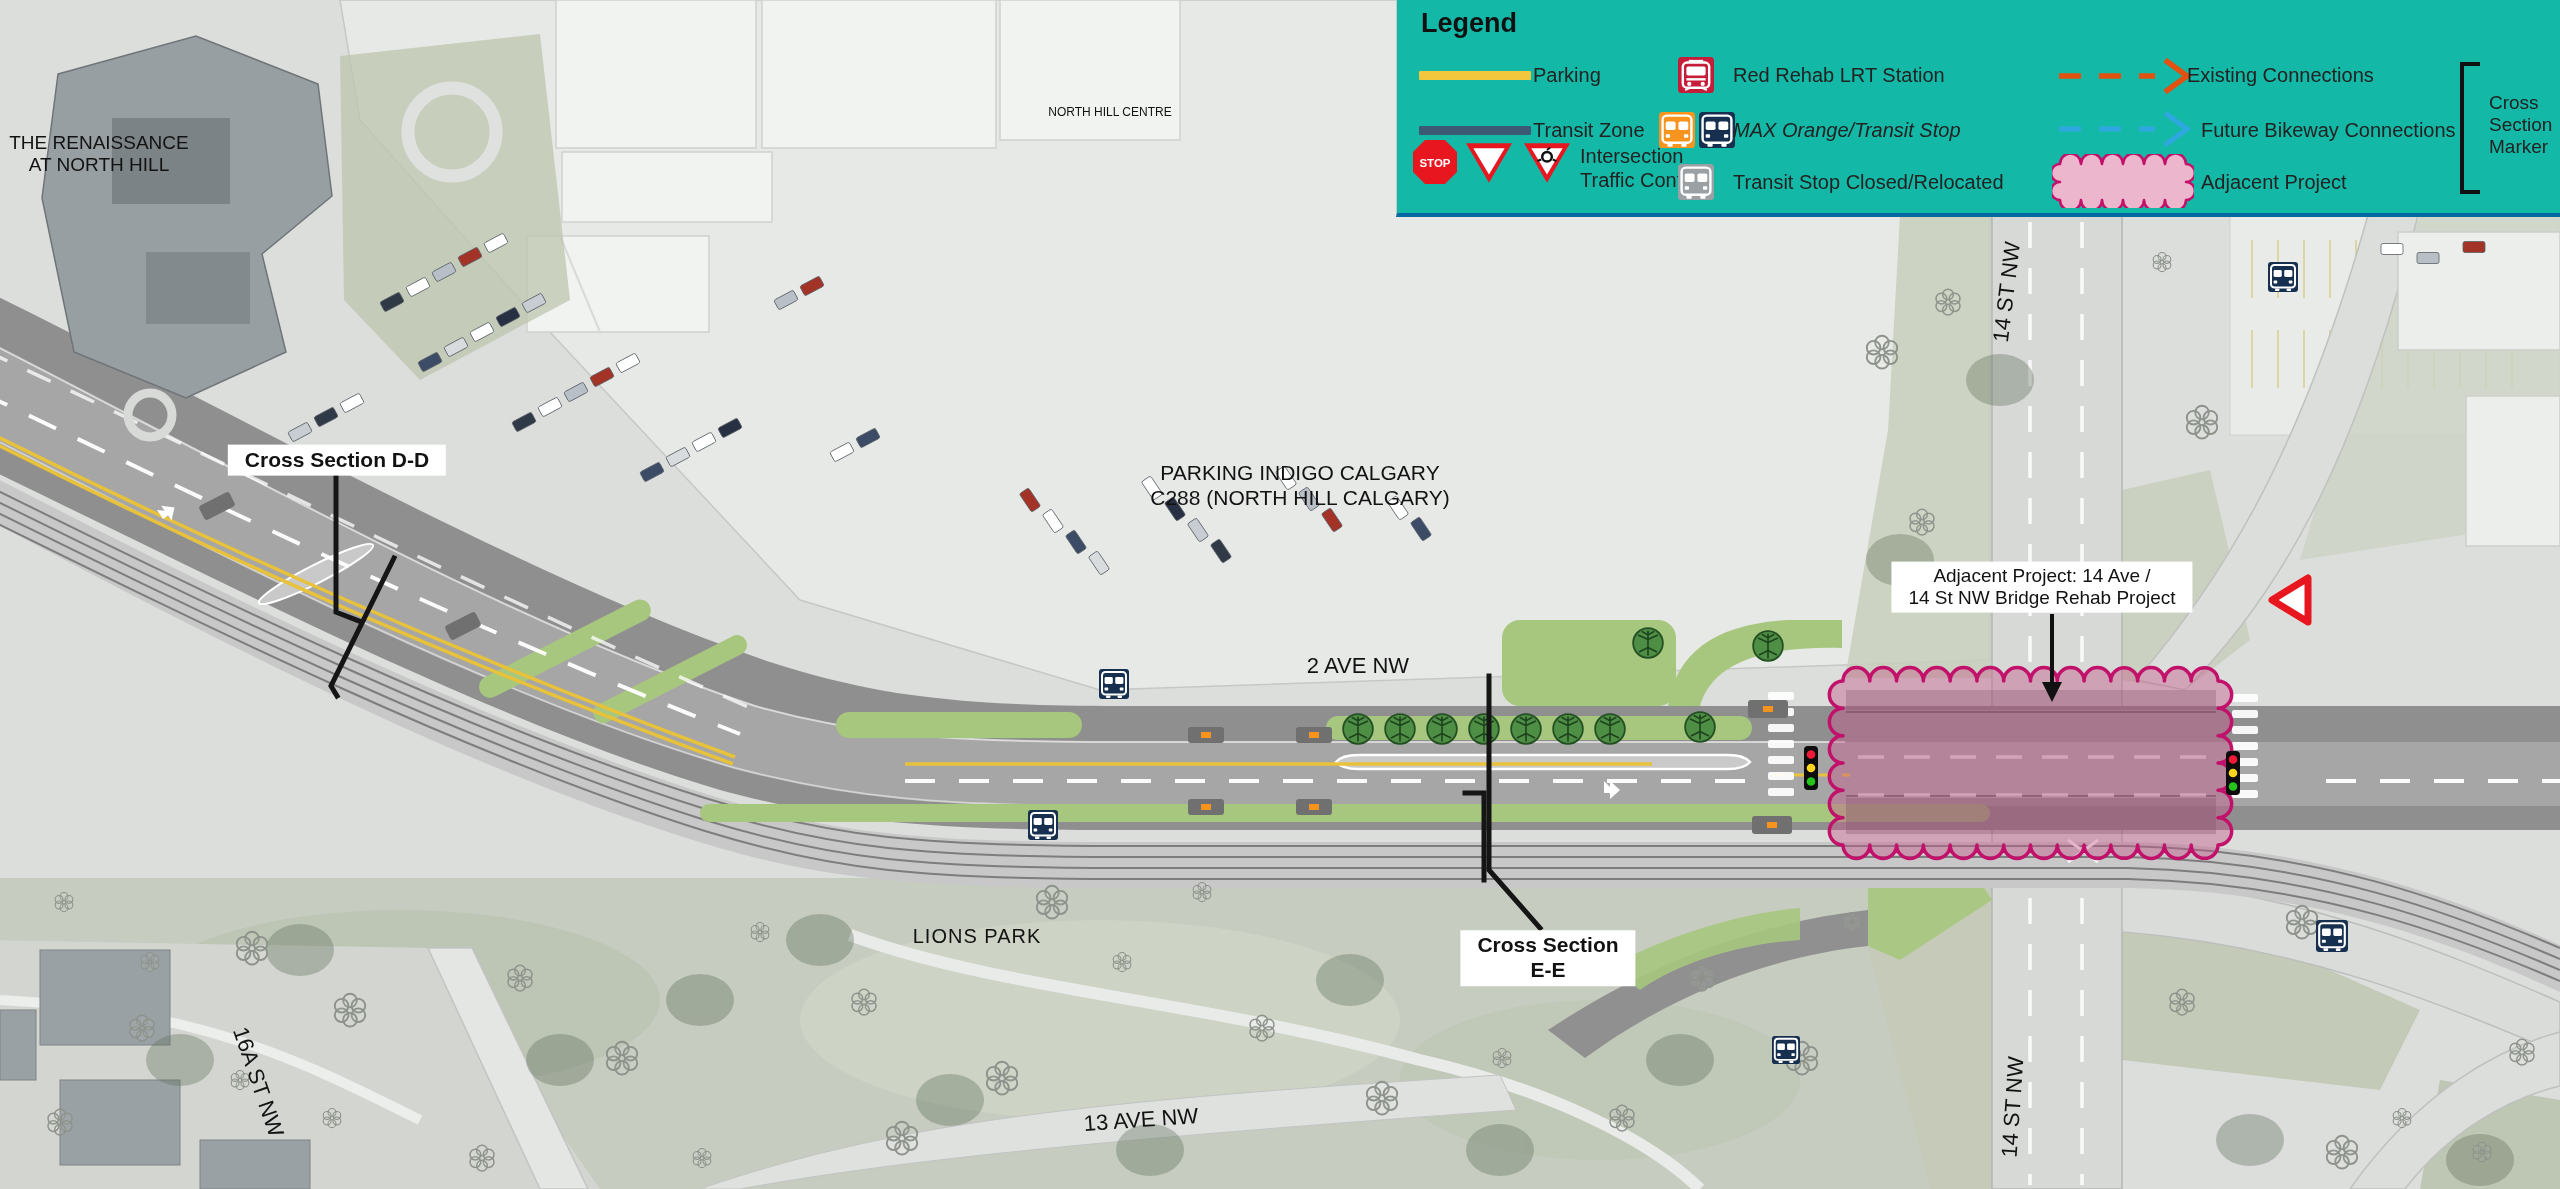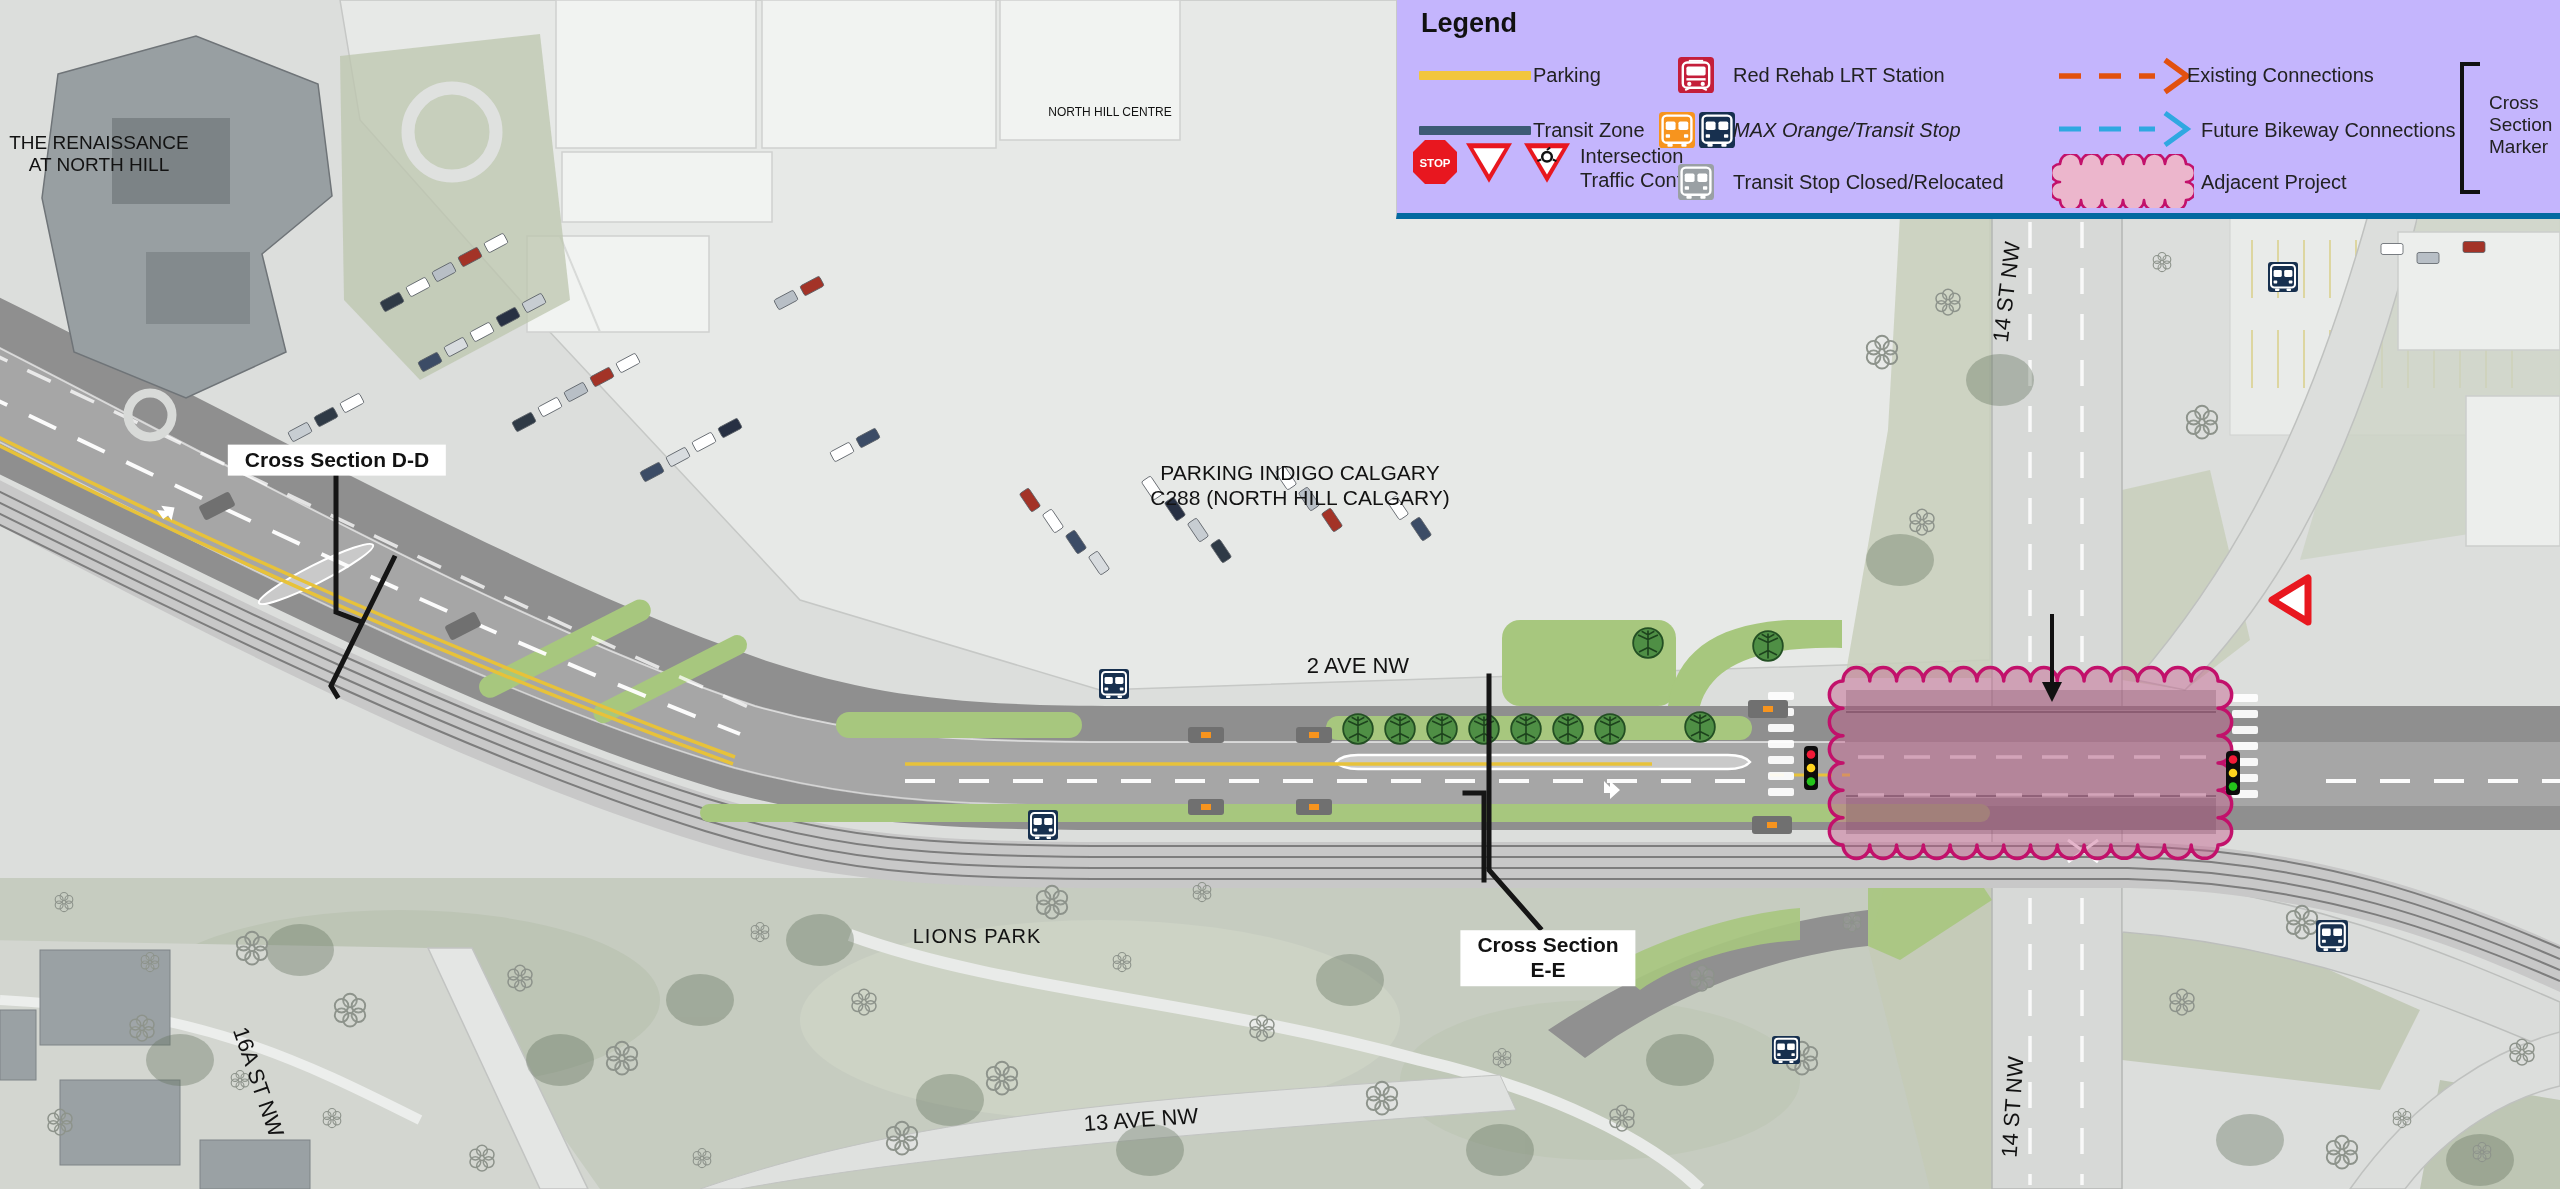--- a/index.html
+++ b/index.html
@@ -4,22 +4,22 @@
 <style>
   html,body{margin:0;padding:0;background:#888;}
   #stage{position:relative;width:2560px;height:1189px;overflow:hidden;background:#dcdedc;
          font-family:"Liberation Sans","DejaVu Sans",sans-serif;}
   #mapsvg{position:absolute;left:0;top:0;}
   .lbl{position:absolute;color:#121212;white-space:nowrap;transform:translate(-50%,-50%);
        text-align:center;line-height:1.18;}
   .wbg{background:#fff;padding:3px 17px;}
   .bold{font-weight:bold;}
   
-  #legend{position:absolute;left:1396px;top:0;width:1164px;height:213px;background:#c4b5fd;
-          border-left:1px solid #c9c9c9;border-bottom:6px solid #0369a1;}
+  #legend{position:absolute;left:1396px;top:0;width:1164px;height:213px;background:#14b8a6;
+          border-left:1px solid #c9c9c9;border-bottom:4px solid #0369a1;}
   #legend .ttl{position:absolute;left:24px;top:8px;font-size:27px;font-weight:bold;color:#111;}
   .litem{position:absolute;font-size:20px;color:#222;}
   .sw{position:absolute;height:9px;width:112px;border-radius:1px;}
   .sw-parking{background:var(--parking_yellow,#f2c63d);}
   .sw-transit{background:var(--transit_zone_navy,#3c5a74);}
   .lic{position:absolute;}
   .bracket{position:absolute;width:16px;height:124px;border-left:4px solid #111;
            border-top:4px solid #111;border-bottom:4px solid #111;}
   .csm-label{position:absolute;font-size:19px;line-height:22px;color:#222;width:90px;white-space:normal;}
   .itc-label{position:absolute;font-size:20px;line-height:24px;color:#222;width:150px;white-space:normal;}
@@ -403,20 +403,24 @@
   <div>THE RENAISSANCE</div>
       <div>AT NORTH HILL</div>
 </div>
 <div class="lbl" style="left:1110px;top:112px;font-size:12px;">NORTH HILL CENTRE</div>
 <div class="lbl wbg bold" style="left:337px;top:460px;font-size:21px;">Cross Section D-D</div>
 <div class="lbl" style="left:1300px;top:486px;font-size:21px;">
   <div>PARKING INDIGO CALGARY</div>
       <div>C288 (NORTH HILL CALGARY)</div>
 </div>
 <div class="lbl" style="left:1358px;top:666px;font-size:22px;">2 AVE NW</div>
+<div class="lbl wbg" style="left:2042px;top:587px;font-size:19px;">
+  <div>Adjacent Project: 14 Ave /</div>
+      <div>14 St NW Bridge Rehab Project</div>
+</div>
 <div class="lbl" style="left:2007px;top:292px;font-size:22px;transform:translate(-50%,-50%) rotate(-83deg);">14 ST NW</div>
 <div class="lbl" style="left:2013px;top:1107px;font-size:22px;transform:translate(-50%,-50%) rotate(-86deg);">14 ST NW</div>
 <div class="lbl" style="left:977px;top:937px;font-size:20px;letter-spacing:1px;">LIONS PARK</div>
 <div class="lbl wbg bold" style="left:1548px;top:958px;font-size:21px;">
   <div>Cross Section</div>
       <div>E-E</div>
 </div>
 <div class="lbl" style="left:258px;top:1082px;font-size:22px;transform:translate(-50%,-50%) rotate(71deg);">16A ST NW</div>
 <div class="lbl" style="left:1141px;top:1120px;font-size:22px;transform:translate(-50%,-50%) rotate(-4deg);">13 AVE NW</div>
 

